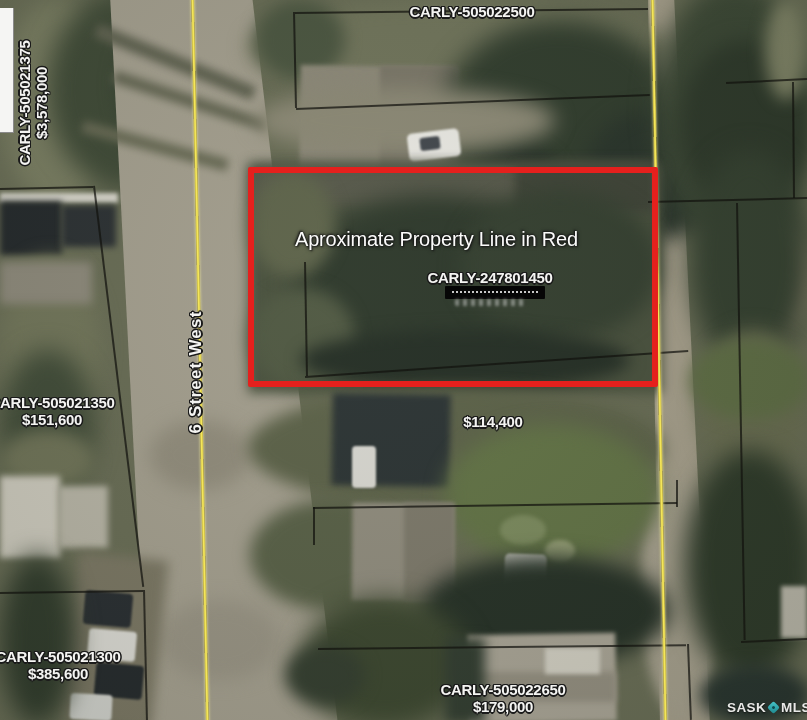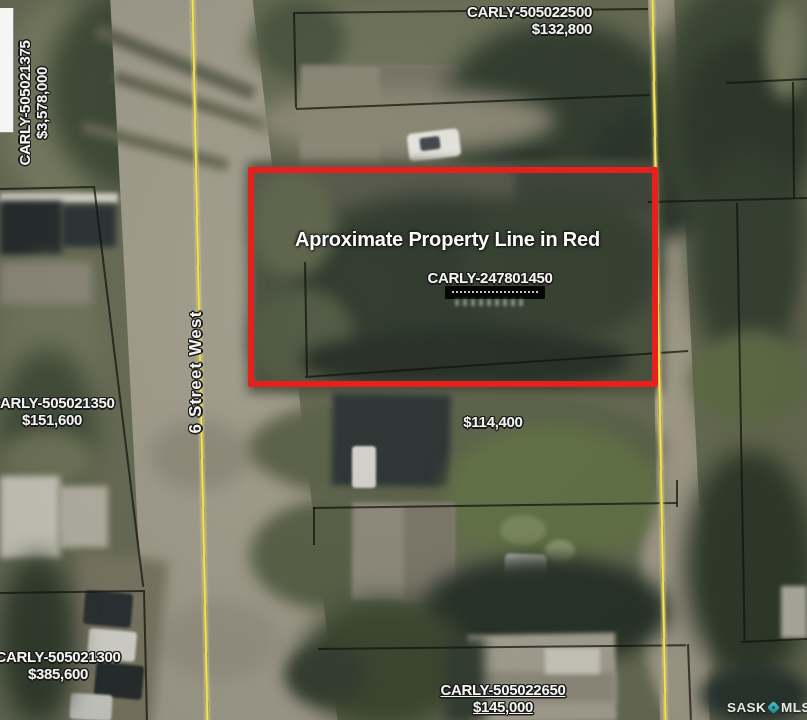--- a/index.html
+++ b/index.html
@@ -12,21 +12,21 @@
   .b{border-radius:50%;}
   .lbl{
     position:absolute;font-weight:bold;color:#f4f4f2;text-align:center;
     font-size:15px;line-height:1.16;letter-spacing:-0.3px;white-space:nowrap;
     text-shadow:-1px -1px 0 #1b1b1b,1px -1px 0 #1b1b1b,-1px 1px 0 #1b1b1b,
                 1px 1px 0 #1b1b1b,-1.5px 0 0 #1b1b1b,1.5px 0 0 #1b1b1b,
                 0 -1.5px 0 #1b1b1b,0 1.5px 0 #1b1b1b;
   }
   .rot{transform:rotate(-90deg);}
   .annot{
-    position:absolute;font-weight:bold;color:#fbfbfa;font-size:20px;
+    position:absolute;font-weight:normal;color:#fbfbfa;font-size:20px;
     letter-spacing:-0.2px;white-space:nowrap;
     text-shadow:1px 1px 2px #161616,-1px -1px 2px #161616,0 0 4px #222;
   }
   .cline{position:absolute;background:rgba(18,18,14,0.72);transform-origin:0 0;}
   .yline{
     position:absolute;width:3px;transform-origin:top left;
     background:linear-gradient(to right,#b8a93e,#f4e65a 40%,#f4e65a 60%,#b8a93e);
     box-shadow:0 0 3px rgba(255,248,160,0.85);
   }
   #red-box{
@@ -172,23 +172,22 @@
 
   <div class="yline" style="left:191px;top:-3px;height:727px;transform:rotate(-1.18deg);"></div>
   <div class="yline" style="left:651px;top:-3px;height:727px;transform:rotate(-1.03deg);"></div>
 
   <div class="t" style="left:0;top:8px;width:13px;height:124px;background:#f5f5f3;border-right:1px solid #8a8a8a;border-bottom:1px solid #8a8a8a;"></div>
 
   <div id="red-box"></div>
 
   <div class="annot" style="left:295px;top:228px;">Aproximate Property Line in Red</div>
 
-  <div class="lbl" style="left:352px;top:3px;width:240px;text-align:right;">
+  <div class="lbl" style="left:352px;top:3px;width:240px;">
     <div>CARLY-505022500</div>
-    <div>$132,800</div>
   </div>
 
   <div class="lbl rot" style="left:-35px;top:86px;width:135px;height:34px;">
     <div>CARLY-505021375</div>
     <div>$3,578,000</div>
   </div>
 
   <div class="lbl rot" style="left:122px;top:361px;width:150px;height:22px;font-size:17px;letter-spacing:1.2px;">6 Street West</div>
 
   <div class="lbl" style="left:420px;top:269px;width:140px;">
@@ -205,23 +204,23 @@
 
   <div class="lbl" style="left:423px;top:413px;width:140px;">
     <div>$114,400</div>
   </div>
 
   <div class="lbl" style="left:-12px;top:648px;width:140px;">
     <div>CARLY-505021300</div>
     <div>$385,600</div>
   </div>
 
-  <div class="lbl" style="left:433px;top:681px;width:140px;text-decoration:underline;">
+  <div class="lbl" style="left:433px;top:681px;width:140px;">
     <div>CARLY-505022650</div>
-    <div>$145,000</div>
+    <div>$179,000</div>
   </div>
 
   <div id="mls-logo">
     <span>SASK</span>
     <span id="mls-diamond"></span>
     <span><span>MLS</span></span>
   </div>
 
 </div>
 

